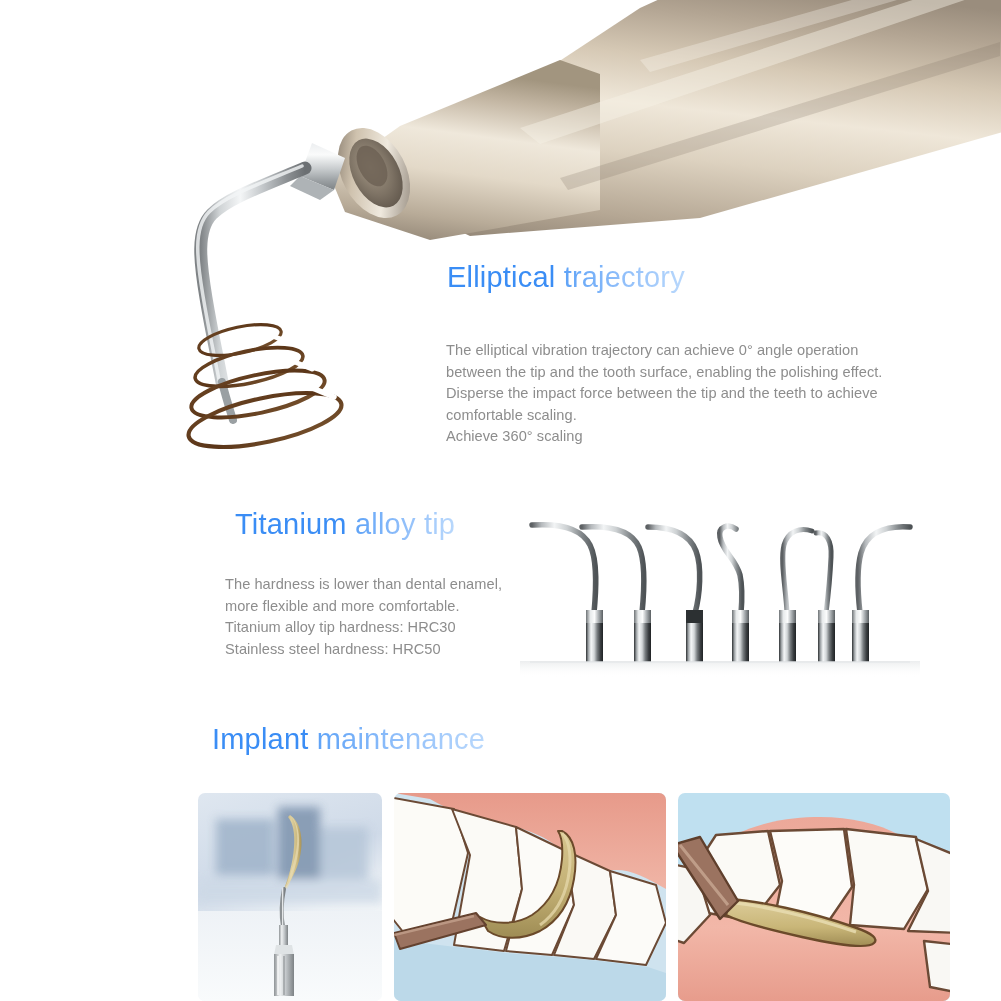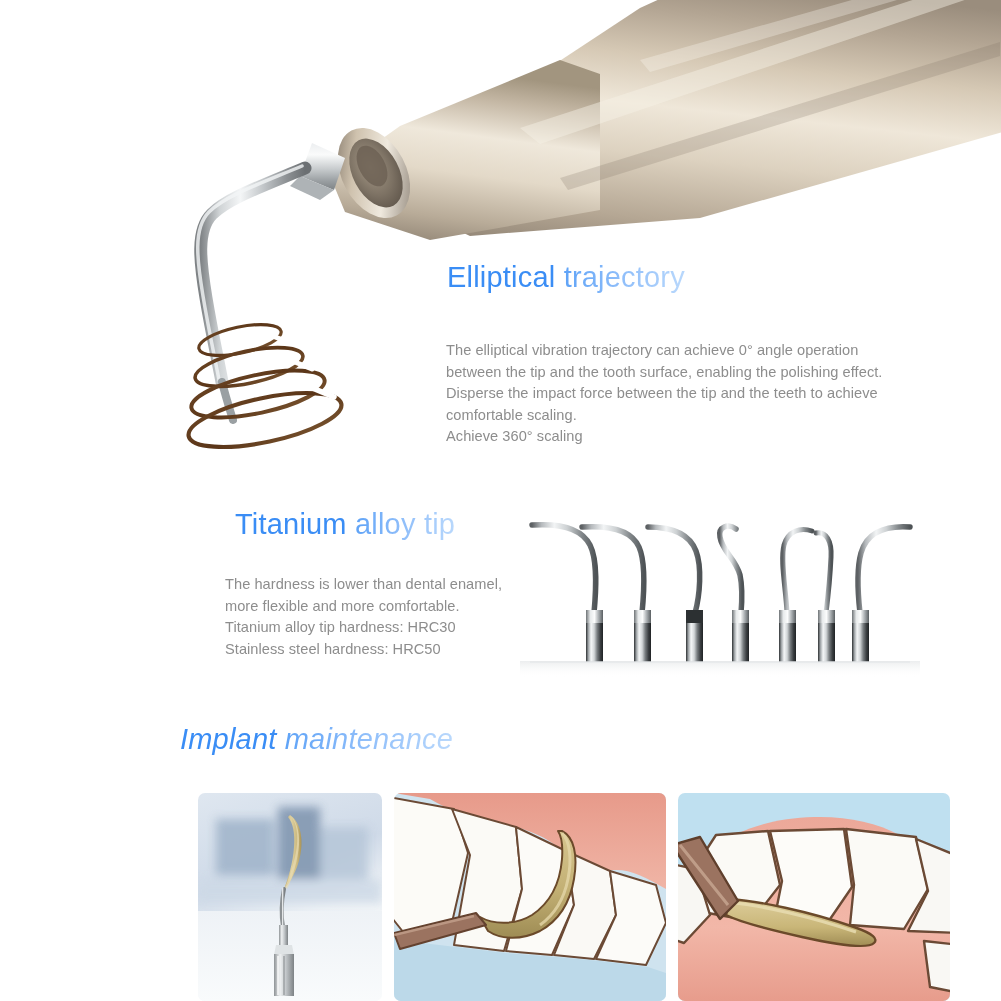--- a/index.html
+++ b/index.html
@@ -274,21 +274,21 @@
     <g>
       <path d="M 390,22 C 362,20 346,30 341,48 C 336,66 338,90 340,108" fill="none" stroke="url(#tipSteel)" stroke-width="5.5" stroke-linecap="round"></path>
       <rect x="332" y="105" width="17" height="14" fill="url(#hexSteel)"></rect>
       <rect x="332" y="118" width="17" height="39" fill="url(#collarSteel)"></rect>
     </g>
 
     <rect x="0" y="156" width="400" height="16" fill="url(#tipsFloor)"></rect>
     <line x1="10" y1="157" x2="390" y2="157" stroke="#e2e5e7" stroke-width="1"></line>
   </svg>
 
-  <div class="heading" style="left:180px; top:725px;font-style:italic;">
+  <div class="heading" style="left:212px; top:725px;">
     <span class="h-strong">Implant</span>
     <span class="h-soft">maintenance</span>
   </div>
 
   <div id="implant-gallery">
 
     <div class="gallery-card" id="gallery-card-1">
       <svg viewBox="0 0 184 208" preserveAspectRatio="xMidYMid slice">
         <defs>
           <linearGradient id="clinicBg" x1="0" y1="0" x2="0.3" y2="1">

